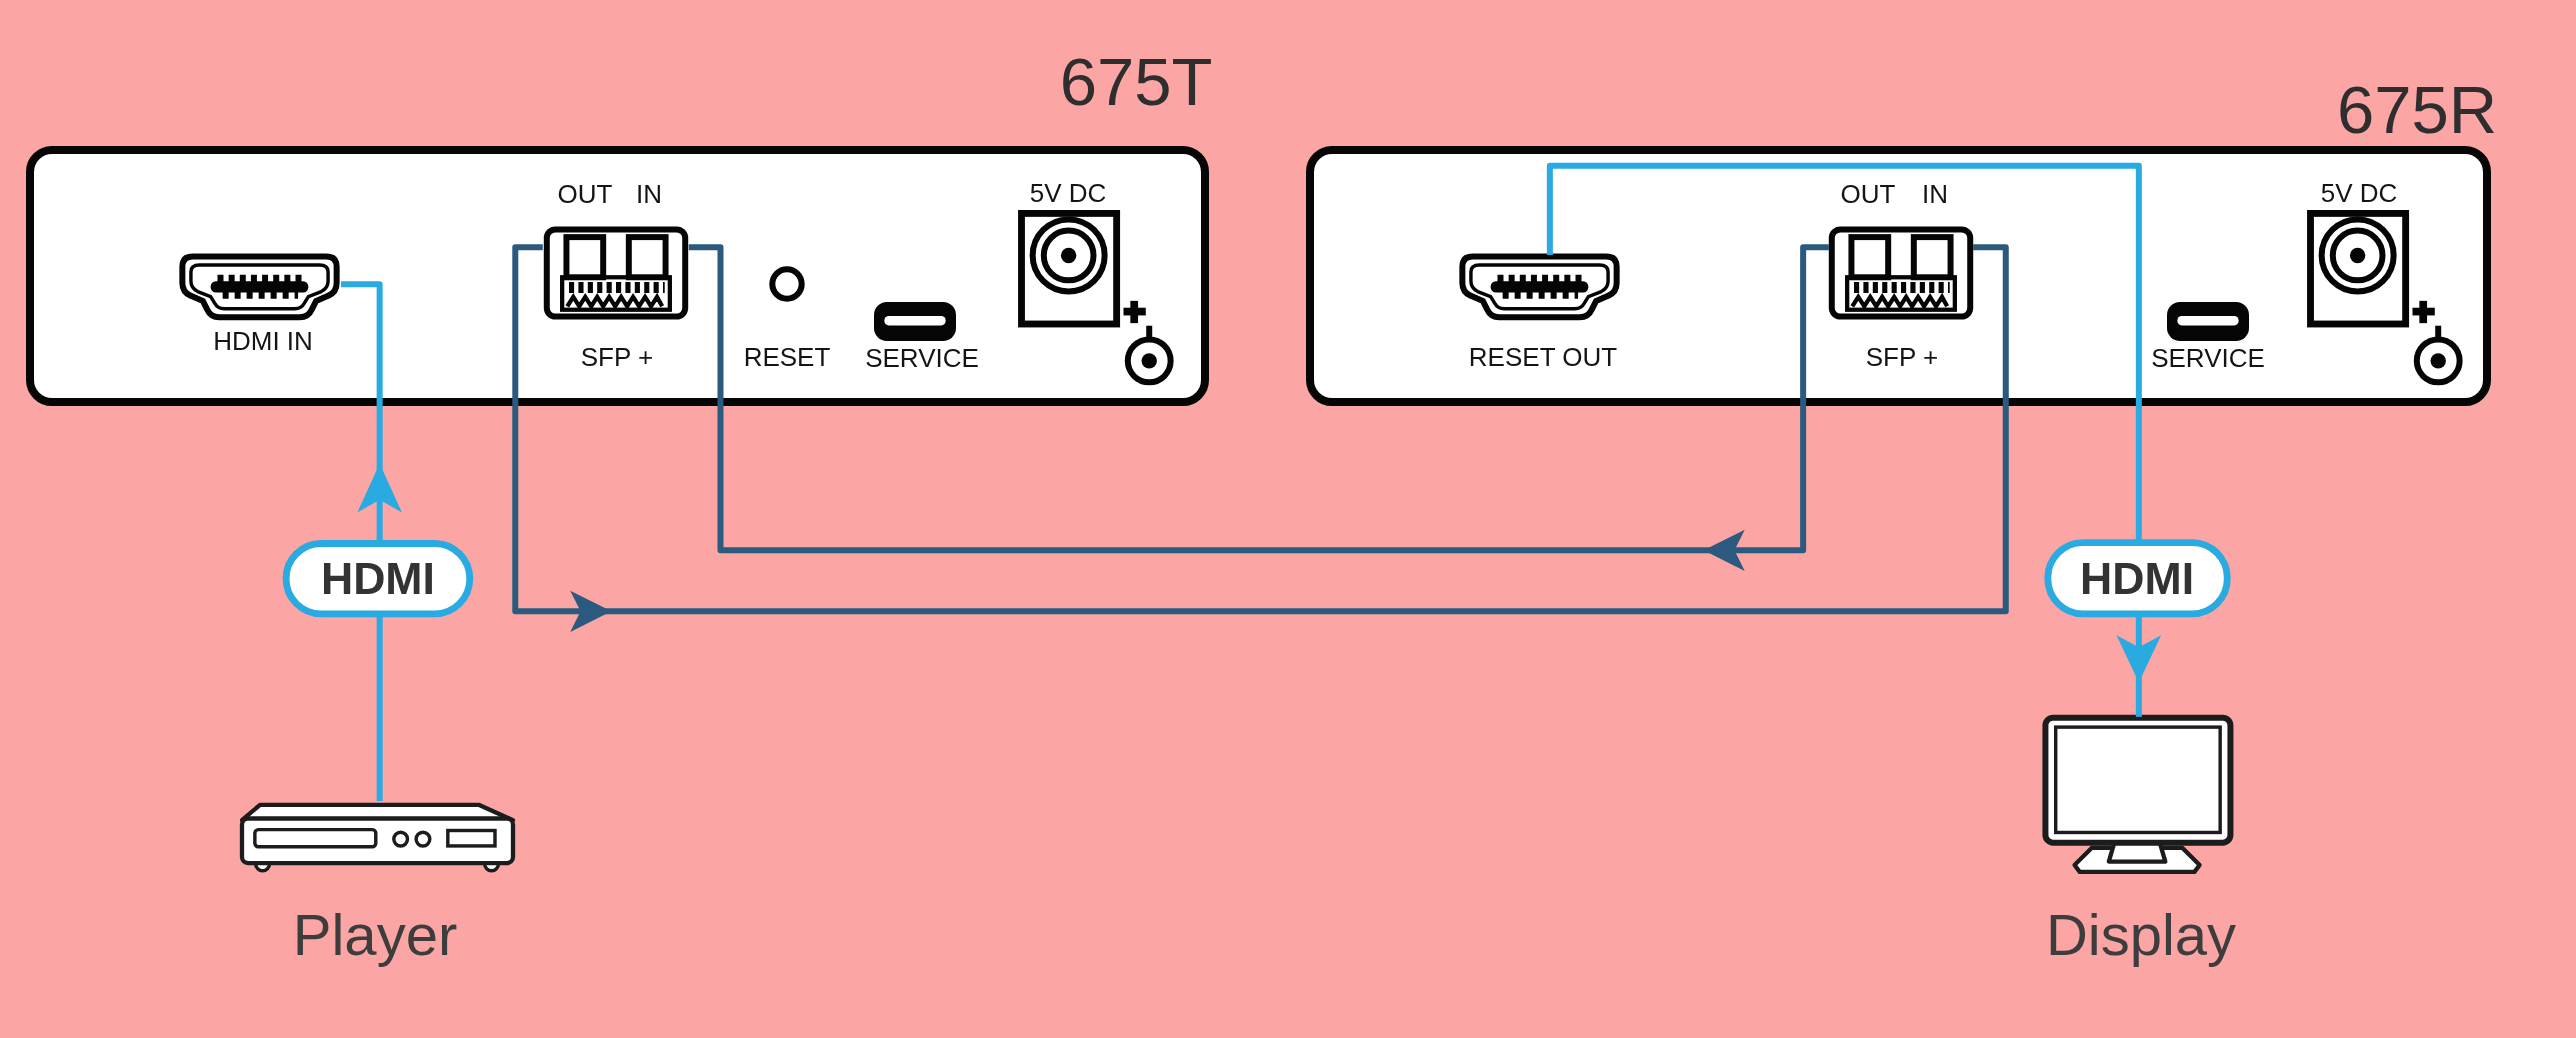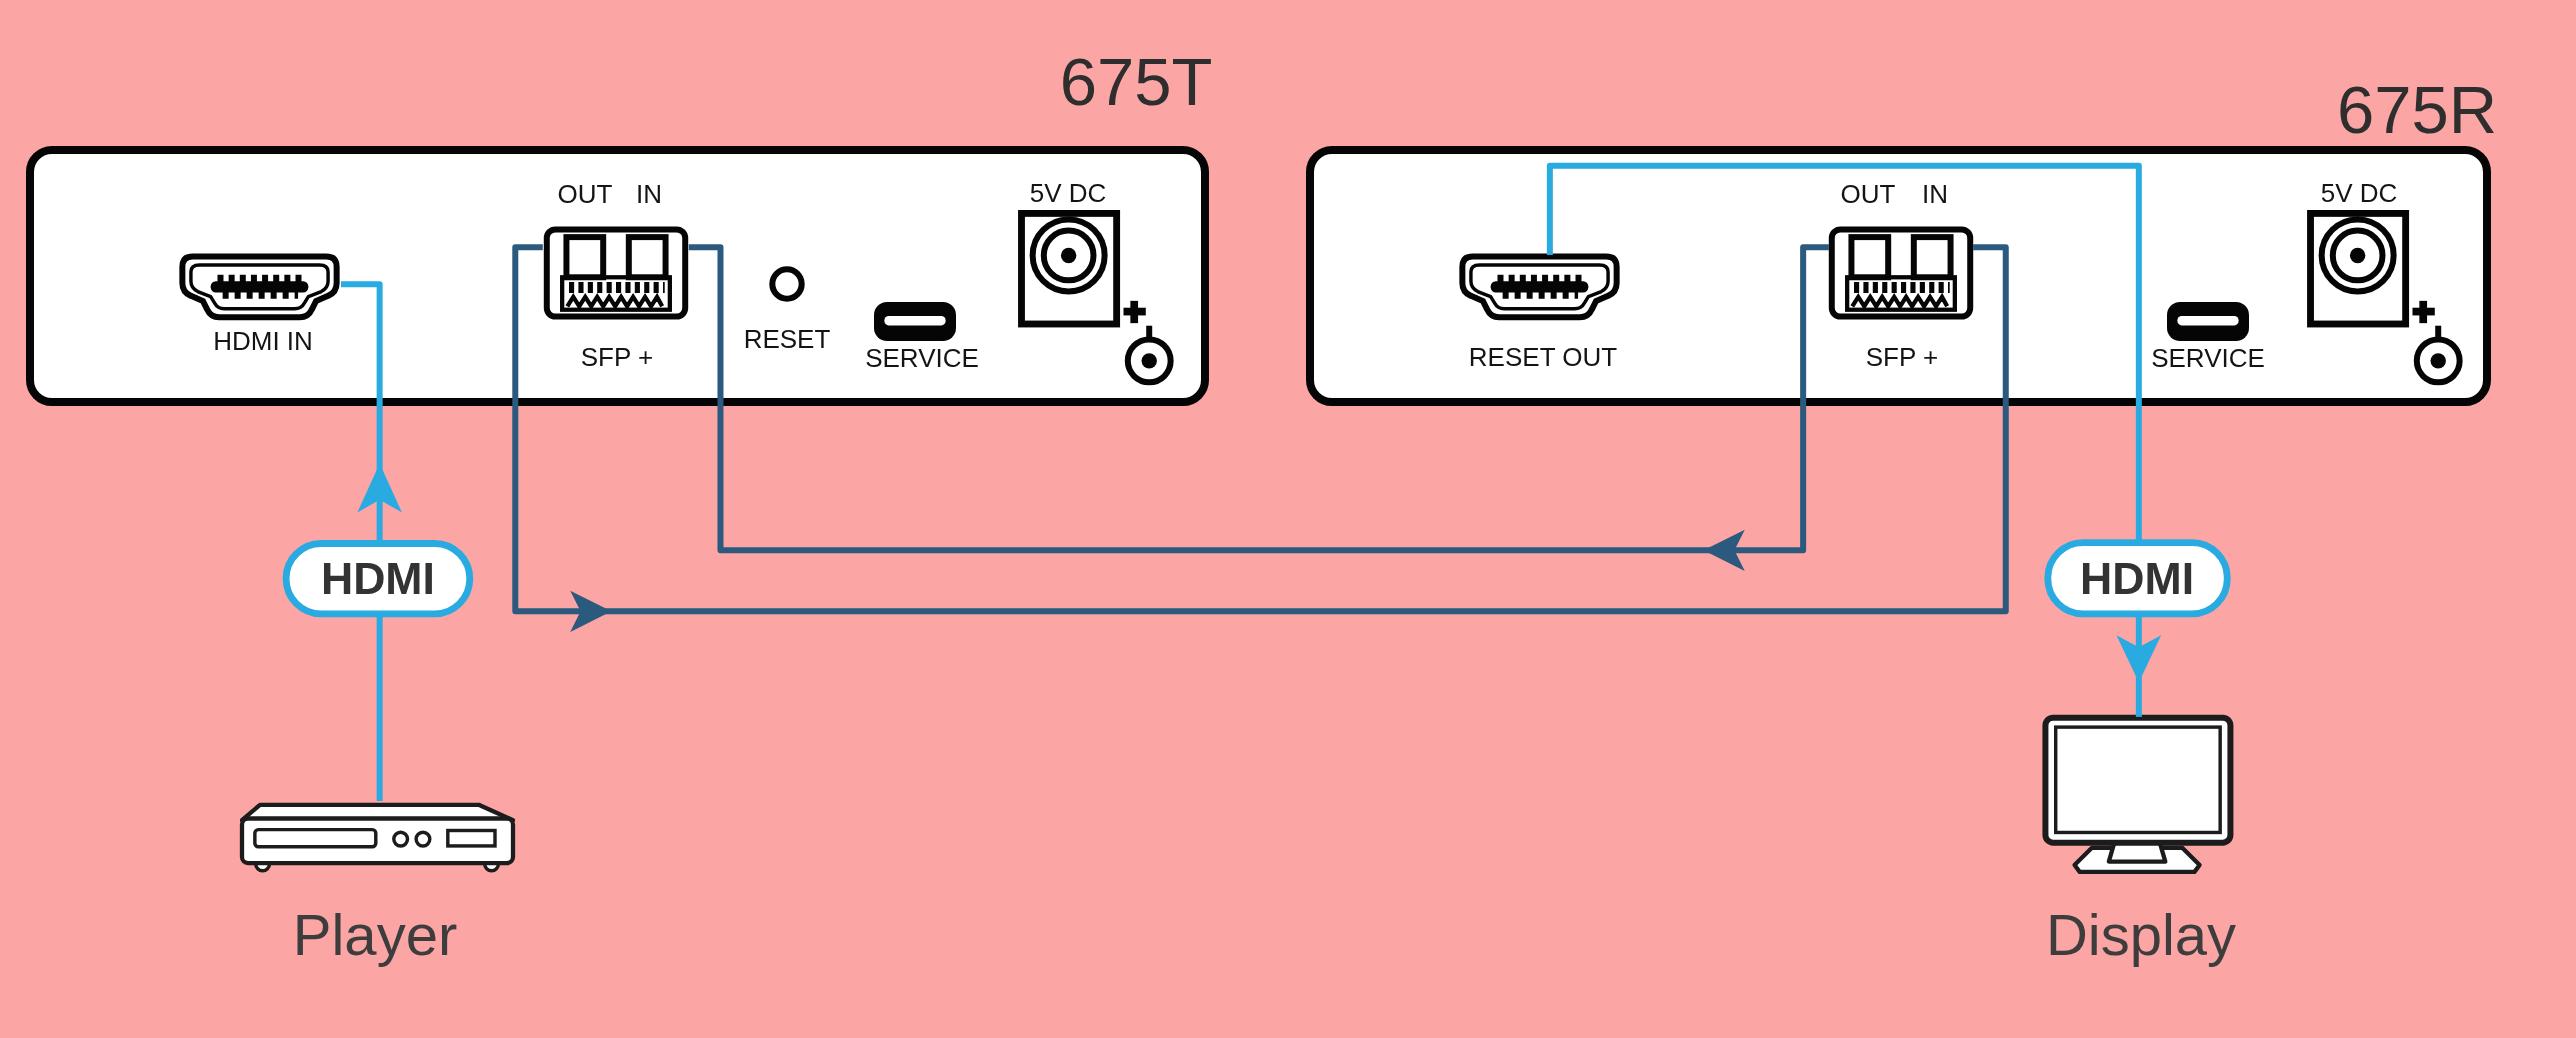--- a/index.html
+++ b/index.html
@@ -53,21 +53,21 @@
     <rect x="100" y="13" width="43" height="47" fill="none" stroke="#050505" stroke-width="7"></rect>
     <rect x="22" y="60" width="126" height="38" fill="none" stroke="#050505" stroke-width="5"></rect>
     <line x1="30" y1="72" x2="142" y2="72" stroke="#050505" stroke-width="13" stroke-dasharray="6 5"></line>
     <path d="M28 94 l7 -11 7 11 7 -11 7 11 7 -11 7 11 7 -11 7 11 7 -11 7 11 7 -11 7 11 7 -11 7 11 7 -11 6 11" fill="none" stroke="#050505" stroke-width="5"></path>
   </svg>
   <div class="lbl" style="left:617px;top:343px;">SFP +</div>
 
   <svg class="icon" style="left:768px;top:265px;" width="38" height="38" viewBox="0 0 44 44">
     <circle cx="22" cy="22" r="17" fill="none" stroke="#050505" stroke-width="7"></circle>
   </svg>
-  <div class="lbl" style="left:787px;top:325px;">RESET</div>
+  <div class="lbl" style="left:787px;top:343px;">RESET</div>
 
   <svg class="icon" style="left:874px;top:302px;" width="82" height="39" viewBox="0 0 95 45">
     <rect x="0" y="0" width="95" height="45" rx="15" fill="#050505"></rect>
     <rect x="12" y="16" width="71" height="11" rx="5" fill="#ffffff"></rect>
   </svg>
   <div class="lbl" style="left:922px;top:344px;">SERVICE</div>
 
   <div class="lbl" style="left:1068px;top:179px;">5V DC</div>
   <svg class="icon" style="left:1018px;top:210px;" width="163" height="180" viewBox="0 0 190 210">
     <rect x="4" y="4" width="111" height="129" fill="none" stroke="#050505" stroke-width="8"></rect>

